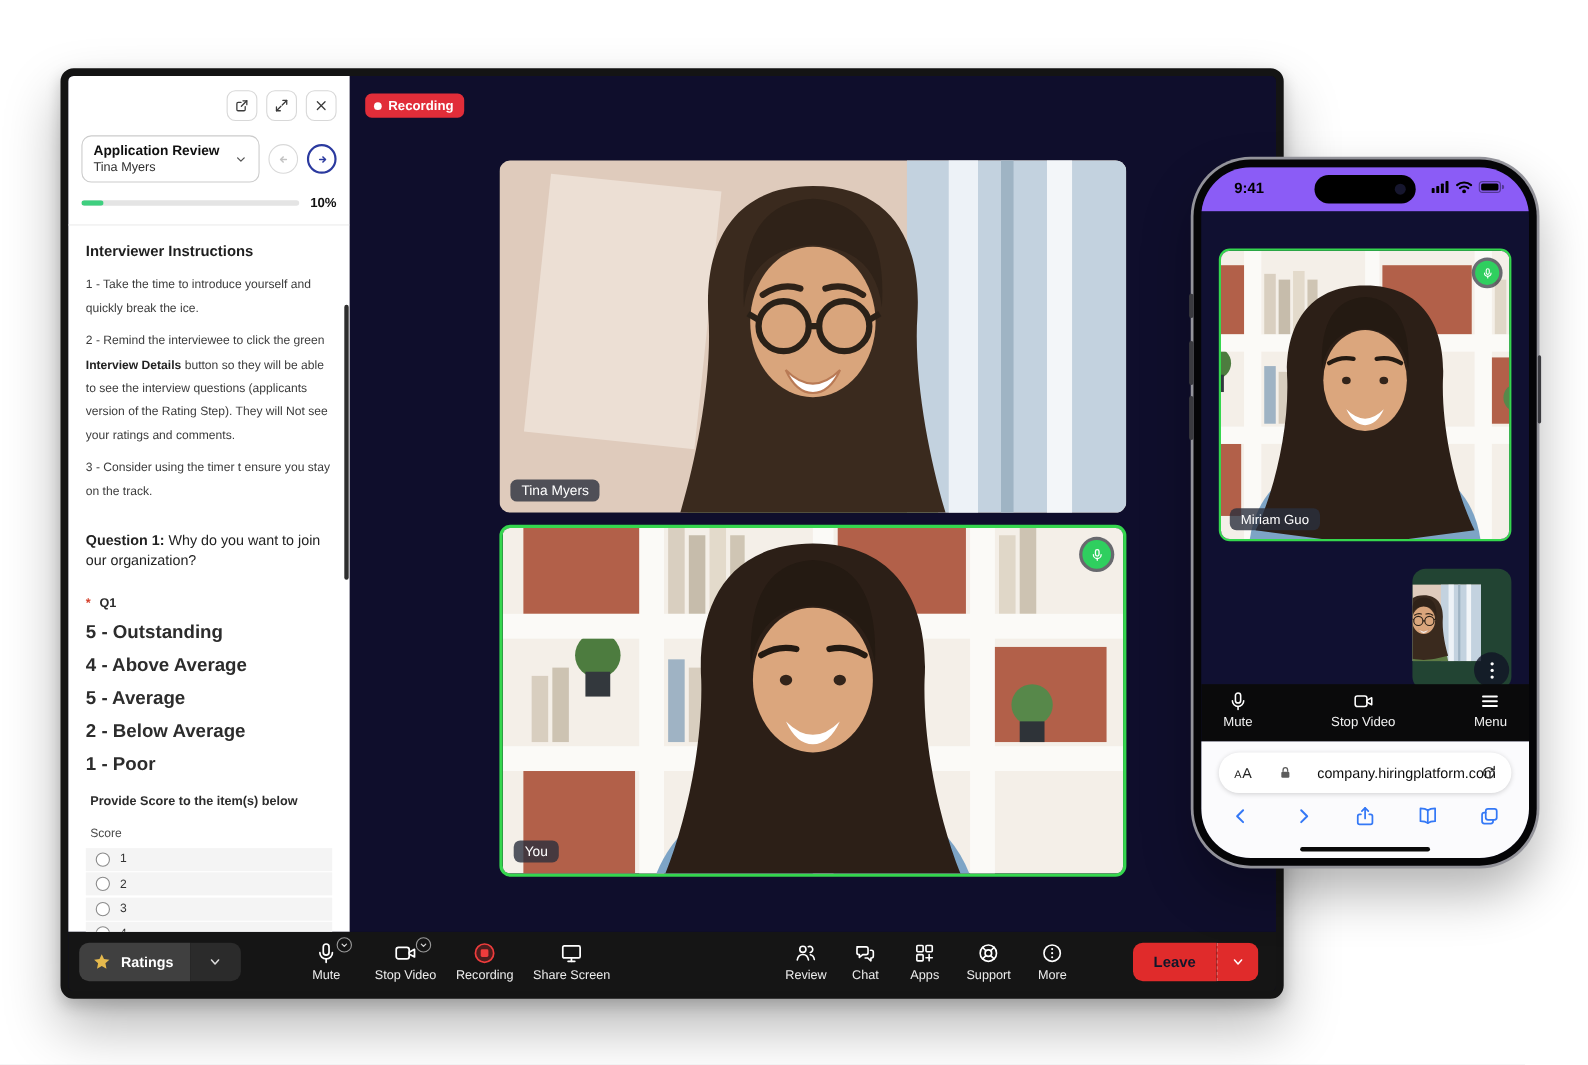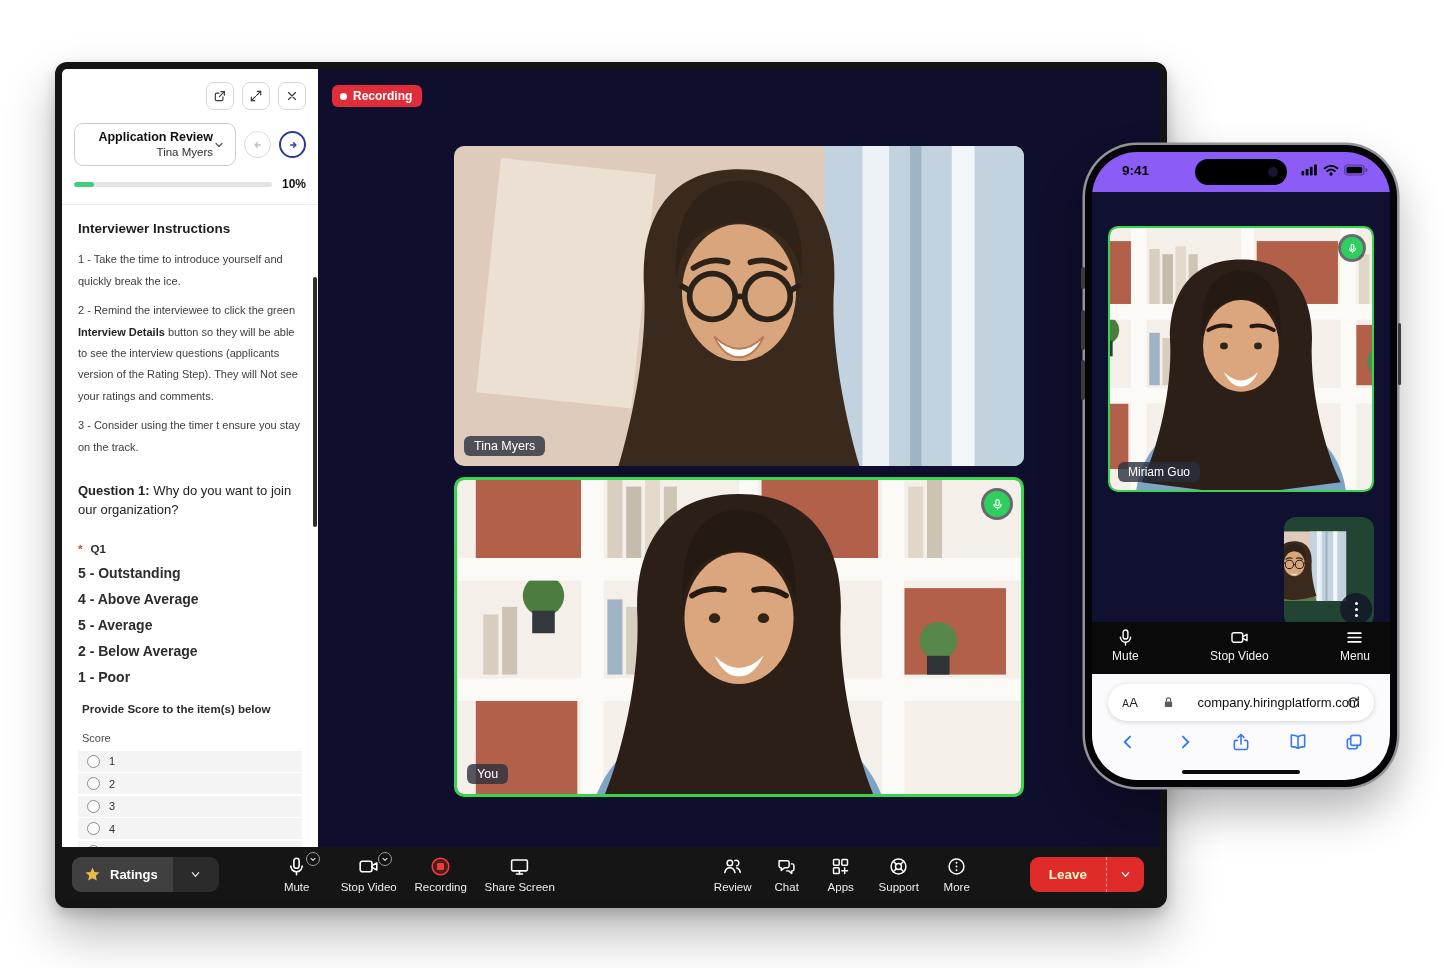--- a/index.html
+++ b/index.html
@@ -14,40 +14,40 @@
   .win-body { flex:1; display:flex; min-height:0; }
 
   
   .panel { width:256px; background:#fff; position:relative; display:flex; flex-direction:column; }
   .panel-top { padding:13px 12px 0; display:flex; justify-content:flex-end; gap:8px; }
   .icon-btn { width:28px; height:28px; border:1px solid #d8d8d8; border-radius:8px; background:#fff;
     display:flex; align-items:center; justify-content:center; color:#3b3b3b; cursor:pointer; }
   .icon-btn svg { width:14px; height:14px; }
   .stepper { display:flex; align-items:center; gap:8px; margin:13px 12px 0; }
   .select-box { flex:1; border:1px solid #cccccc; border-radius:9px; padding:5px 10px; display:flex; align-items:center; cursor:pointer; }
-  .select-texts { flex:1; min-width:0;text-align:right; }
+  .select-texts { flex:1; min-width:0; }
   .select-title { font-size:12.5px; font-weight:700; color:#101010; line-height:1.3; }
   .select-sub { font-size:11.5px; color:#2e2e2e; line-height:1.3; }
   .select-box .chev { color:#555; }
   .nav-circle { width:27px; height:27px; border-radius:50%; display:flex; align-items:center; justify-content:center; flex:none; }
   .nav-back { border:1.5px solid #d9d9d9; color:#c2c2c2; }
   .nav-next { border:2px solid #2b3a9f; color:#2b3a9f; cursor:pointer; }
   .nav-circle svg { width:14px; height:14px; }
   .progress-row { display:flex; align-items:center; gap:10px; margin:11px 12px 0;justify-content:space-between; }
   .track { flex:1; height:5px; background:#e4e4e4; border-radius:3px; overflow:hidden; }
   .fill { width:10%; height:100%; background:#3fcf7f; border-radius:3px; }
   .pct { font-size:12px; font-weight:700; color:#111; }
   .panel-scroll { margin-top:13px; border-top:1px solid #ececec; padding:16px 16px 10px; flex:1; overflow:hidden; }
   .instr-h { font-size:13.5px; font-weight:700; color:#1e1e1e; margin-bottom:13px; }
   .instr { font-size:11px; color:#3c3c3c; line-height:1.95; margin-bottom:8px; }
   .instr b { color:#222; }
   .question { margin-top:24px; font-size:13px; color:#222; line-height:1.45; }
   .qreq { margin-top:23px; font-size:11.5px; font-weight:700; color:#2c2c2c; }
   .qreq .star { color:#d5402b; margin-right:8px; }
-  .rating-line { font-size:14px; font-weight:700; color:#2c2c2c; margin-top:10px; }
+  .rating-line { font-size:17px; font-weight:700; color:#2c2c2c; margin-top:10px; }
   .provide { font-size:11.5px; font-weight:700; color:#2c2c2c; margin:18px 0 0 4px; }
   .score-label { font-size:11px; color:#4a4a4a; margin:17px 0 7px 4px; }
   .score-row { height:21px; background:#f4f4f4; display:flex; align-items:center; gap:9px; padding:0 9px; margin-bottom:1.5px; cursor:pointer; }
   .radio { width:13px; height:13px; border:1.5px solid #8b8b8b; border-radius:50%; background:#fff; flex:none; }
   .score-num { font-size:11px; color:#333; }
   .panel-sb { position:absolute; right:1px; top:208px; width:4px; height:250px; background:#2e2e2e; border-radius:2px; }
 
   
   .stage { flex:1; position:relative; background:#0f0e2c; }
   .rec-badge { position:absolute; top:16px; left:14px; background:#e12d39; color:#fff; font-size:12px; font-weight:600;
@@ -73,21 +73,21 @@
   .ctrl { min-width:72px; display:flex; flex-direction:column; align-items:center; gap:3px; color:#fff; position:relative; padding:0 4px; cursor:pointer; }
   .ctrl-sm { min-width:54px; }
   .cicon { height:22px; display:flex; align-items:center; justify-content:center; color:#fff; }
   .cicon svg { width:21px; height:21px; }
   .clabel { font-size:11.5px; color:#ececec; white-space:nowrap; }
   .chev-bub { position:absolute; top:-4px; left:calc(50% + 9px); width:14px; height:14px; border:1px solid #9a9a9a; border-radius:50%;
     display:flex; align-items:center; justify-content:center; color:#d7d7d7; background:rgba(21,21,21,.4); }
   .chev-bub svg { width:8px; height:8px; }
   .spacer { flex:1; }
   .leave-split { display:flex; margin-left:46px; margin-right:6px; height:35px; }
-  .leave-main { background:#e02b2b; color:#fef9c3; font-size:13.5px; font-weight:600; padding:0 19px; border-radius:9px 0 0 9px;
+  .leave-main { background:#e02b2b; color:#0f172a; font-size:13.5px; font-weight:600; padding:0 19px; border-radius:9px 0 0 9px;
     display:flex; align-items:center; cursor:pointer; }
   .leave-chev { background:#e02b2b; border-left:1px dashed rgba(255,255,255,.5); border-radius:0 9px 9px 0; width:38px;
     display:flex; align-items:center; justify-content:center; color:#fff; cursor:pointer; }
   .leave-chev svg, .r-chev svg { width:11px; height:11px; }
 
   
   .phone { position:absolute; left:1085px; top:145px; width:312px; height:642px; background:#050507; border-radius:52px; padding:7px;
     box-shadow:0 0 0 2.5px #93939a, 0 24px 46px rgba(0,0,0,.30); }
   .side-btn { position:absolute; background:#3a3a3f; border-radius:2px; }
   .sb-l1 { left:-4px; top:122px; width:3.5px; height:22px; }

